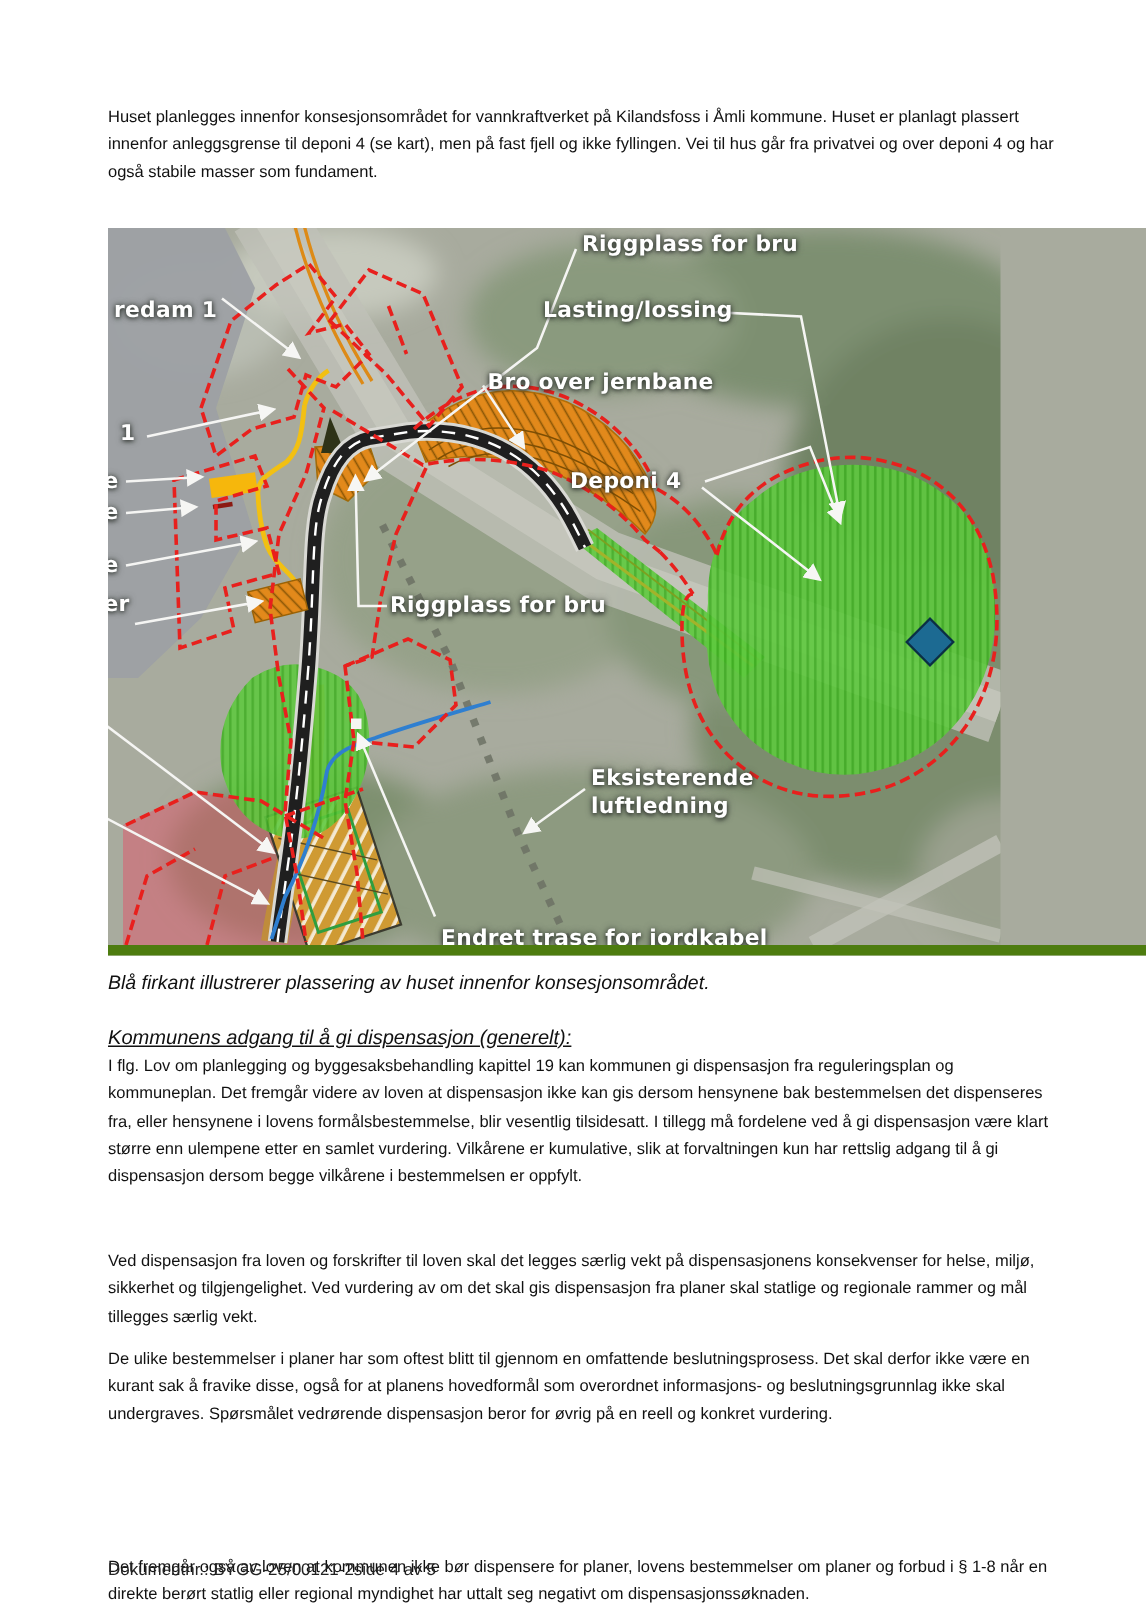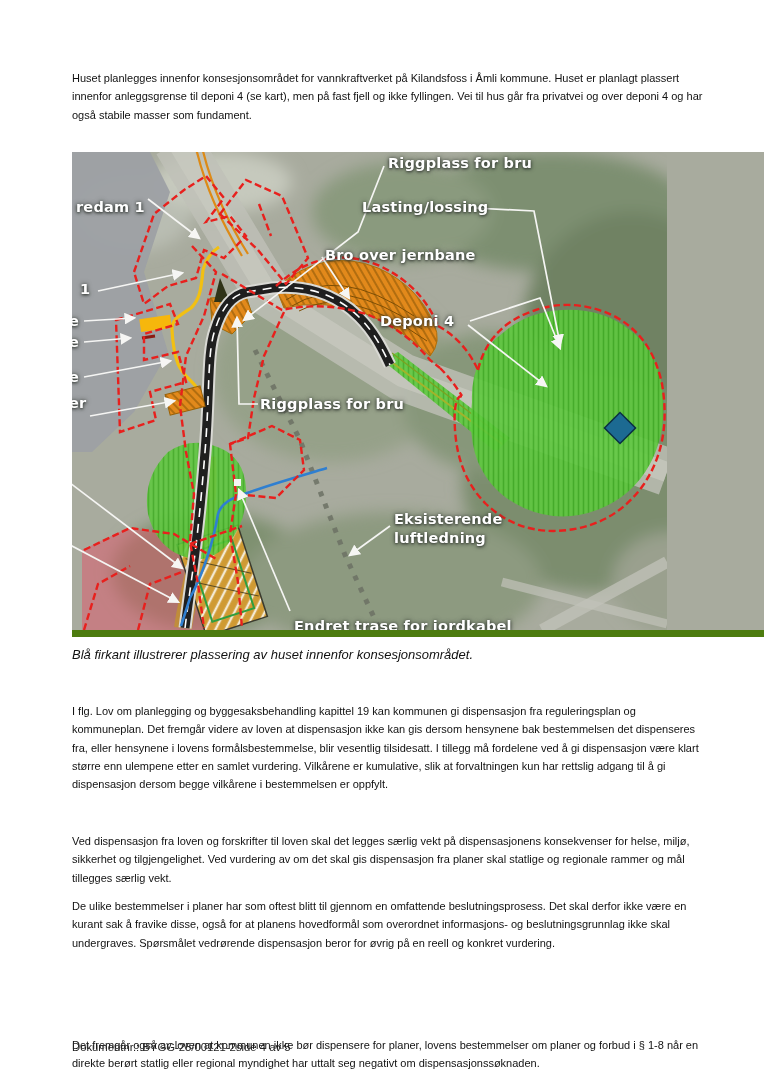--- a/index.html
+++ b/index.html
@@ -177,20 +177,21 @@
         <div class="map-label" style="left: 308px; top: 160px;">Deponi 4</div>
         <div class="map-label" style="left: 188px; top: 243px;">Riggplass for bru</div>
         <div class="map-label" style="left: 322px; top: 358px;">Eksisterende
 luftledning</div>
         <div class="map-label" style="left: 222px; top: 465px;">Endret trase for jordkabel</div>
       </div>
   </div>
 
   <div class="caption">Blå firkant illustrerer plassering av huset innenfor konsesjonsområdet.</div>
 
+  <div class="h2">Kommunens adgang til å gi dispensasjon (generelt):</div>
 
   <div class="body-text p2"><span>I flg. Lov om planlegging og byggesaksbehandling kapittel 19 kan kommunen gi dispensasjon fra reguleringsplan og kommuneplan. Det fremgår videre av loven at dispensasjon ikke kan gis </span><span class="b">dersom hensynene bak bestemmelsen det dispenseres fra, eller hensynene i lovens formålsbestemmelse, blir vesentlig tilsidesatt. I tillegg må fordelene ved å gi dispensasjon være klart større enn ulempene etter en samlet vurdering.</span><span> Vilkårene er kumulative, slik at forvaltningen kun har rettslig adgang til å gi dispensasjon dersom begge vilkårene i bestemmelsen er oppfylt.</span></div>
 
   <div class="body-text p3">Ved dispensasjon fra loven og forskrifter til loven skal det legges særlig vekt på dispensasjonens konsekvenser for helse, miljø, sikkerhet og tilgjengelighet. Ved vurdering av om det skal gis dispensasjon fra planer skal statlige og regionale rammer og mål tillegges særlig vekt.</div>
 
   <div class="body-text p4">De ulike bestemmelser i planer har som oftest blitt til gjennom en omfattende beslutningsprosess. Det skal derfor ikke være en kurant sak å fravike disse, også for at planens hovedformål som overordnet informasjons- og beslutningsgrunnlag ikke skal undergraves. Spørsmålet vedrørende dispensasjon beror for øvrig på en reell og konkret vurdering.</div>
 
   <div class="body-text p5">Det fremgår også av loven at kommunen ikke bør dispensere for planer, lovens bestemmelser om planer og forbud i § 1-8 når en direkte berørt statlig eller regional myndighet har uttalt seg negativt om dispensasjonssøknaden.</div>
 
   <div class="footer">

